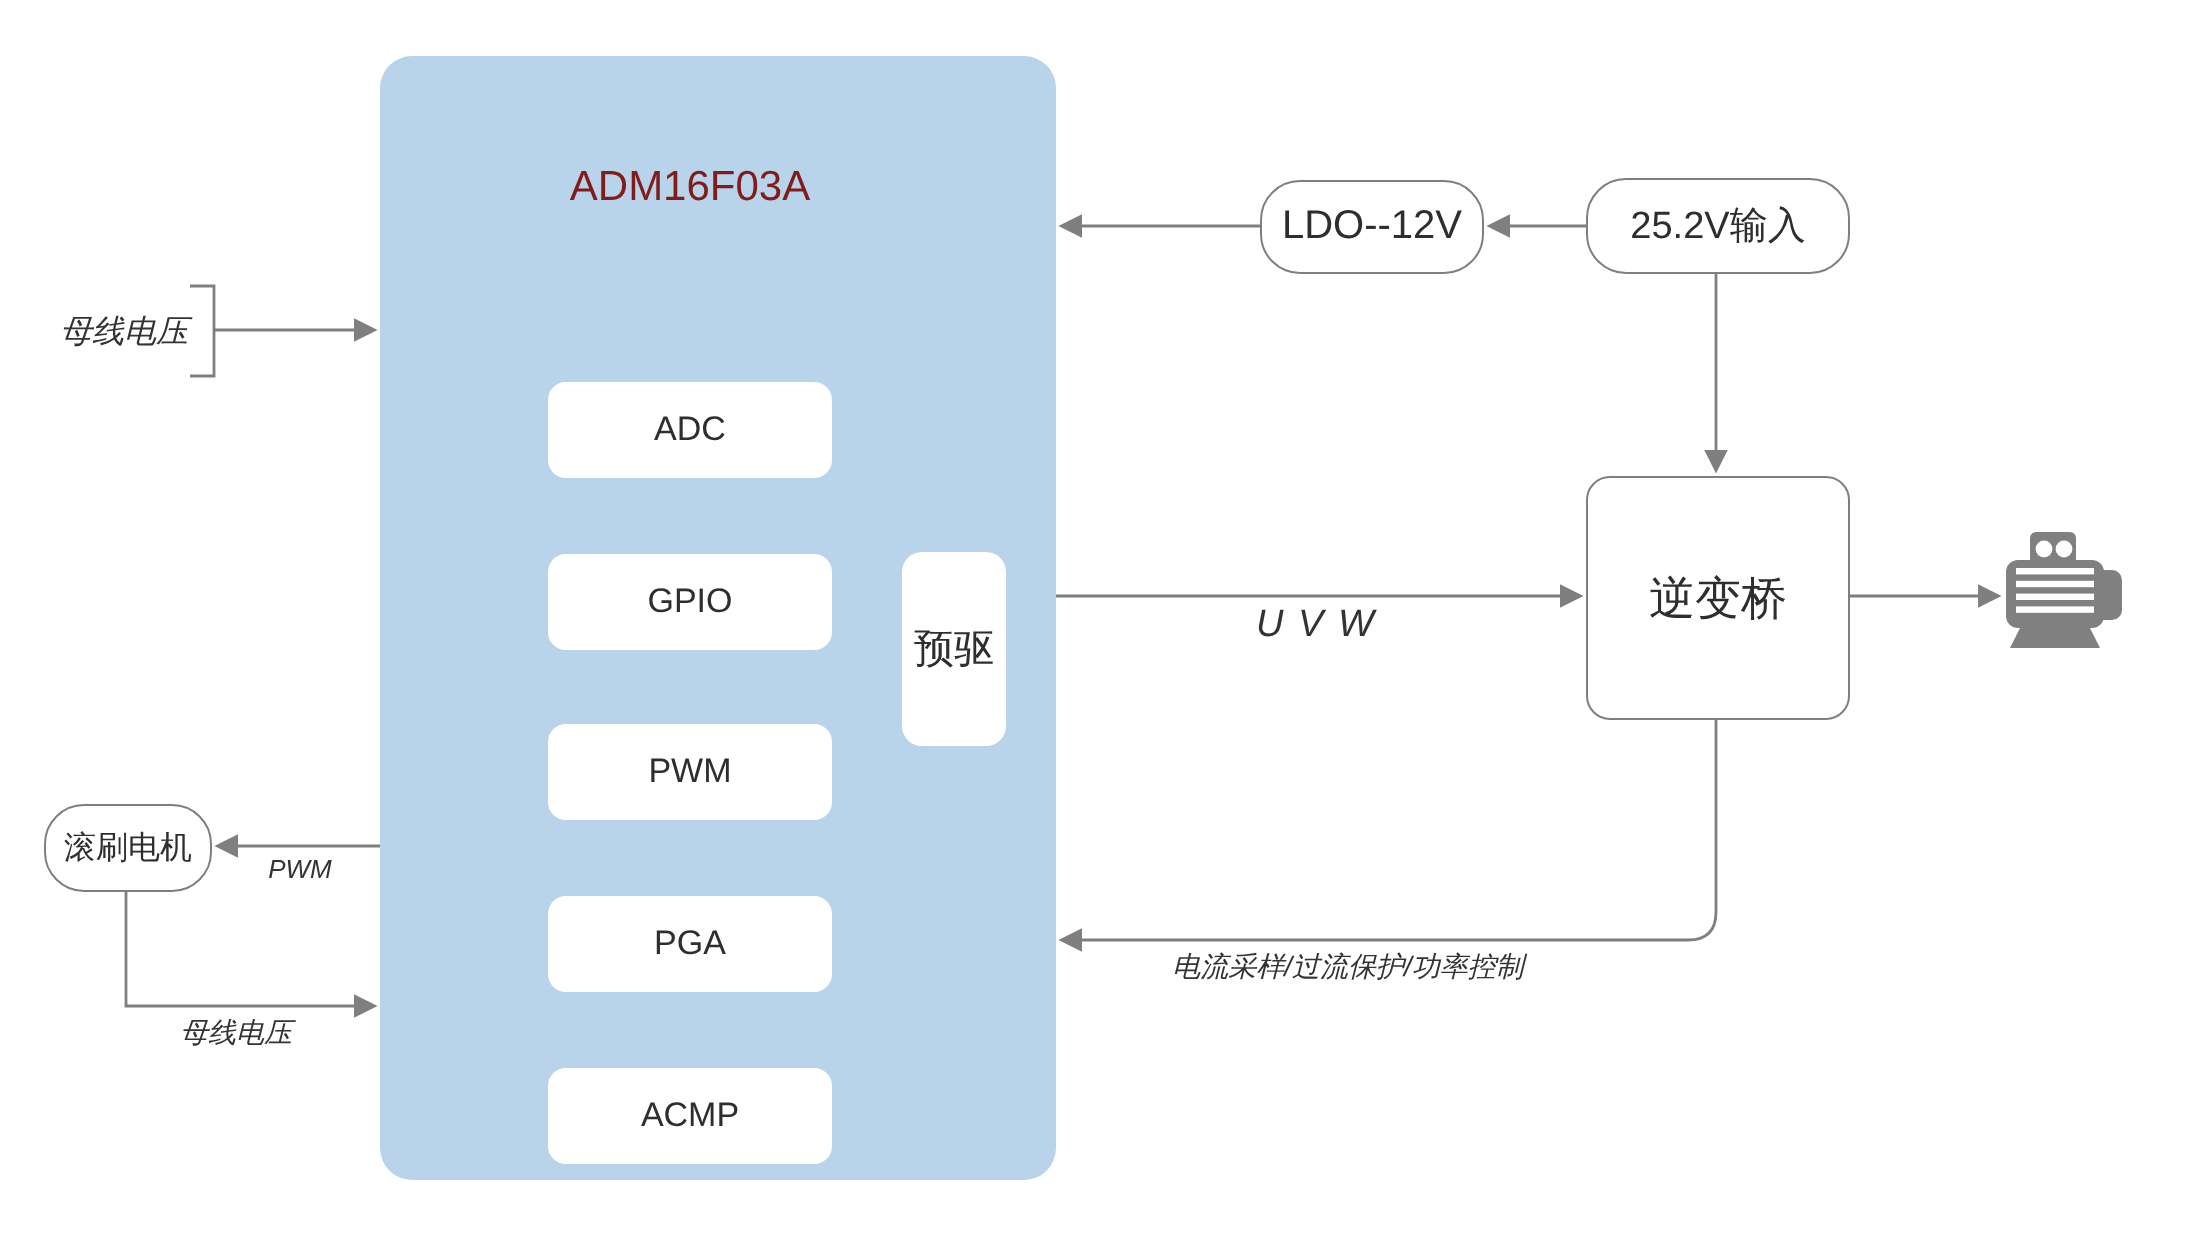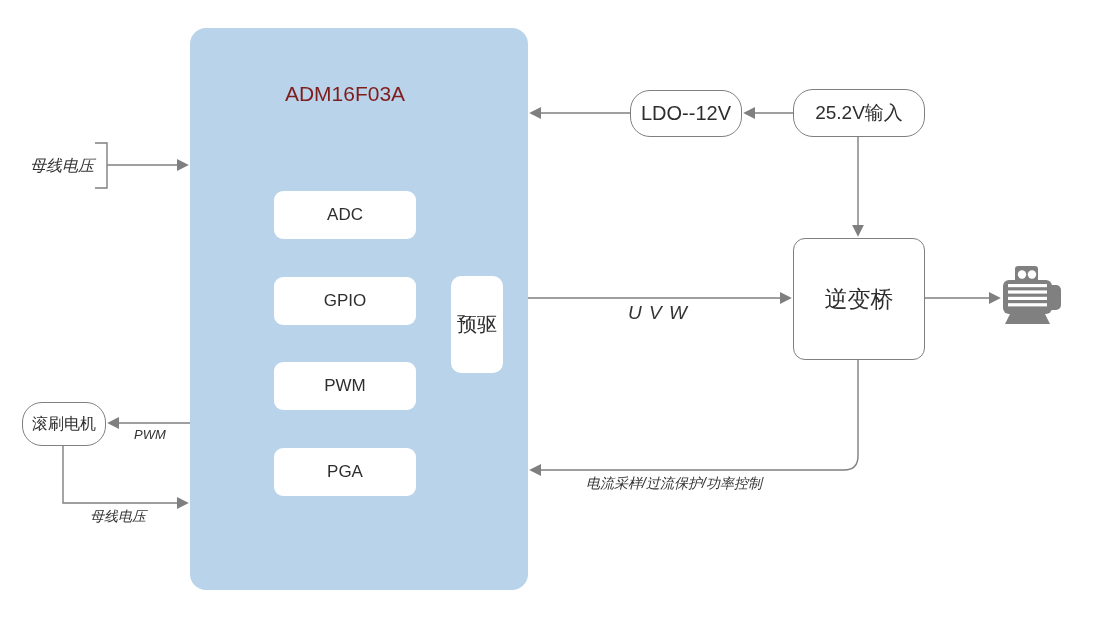--- a/index.html
+++ b/index.html
@@ -119,20 +119,21 @@
     </g>
   </svg>
 
   <div class="chip"></div>
   <div class="chip-title">ADM16F03A</div>
 
   <div class="module" style="top:157px">ADC</div>
   <div class="module" style="top:243px">GPIO</div>
   <div class="module" style="top:328px">PWM</div>
   <div class="module" style="top:414px">PGA</div>
+  <div class="module" style="top:500px">ACMP</div>
 
   <div class="predriver">预驱</div>
 
   <div class="node node-ldo">LDO--12V</div>
   <div class="node node-input">25.2V输入</div>
   <div class="node node-inverter">逆变桥</div>
   <div class="node node-brushmotor">滚刷电机</div>
 
   <div class="edge-label lbl-bus">母线电压</div>
   <div class="edge-label lbl-pwm">PWM</div>

